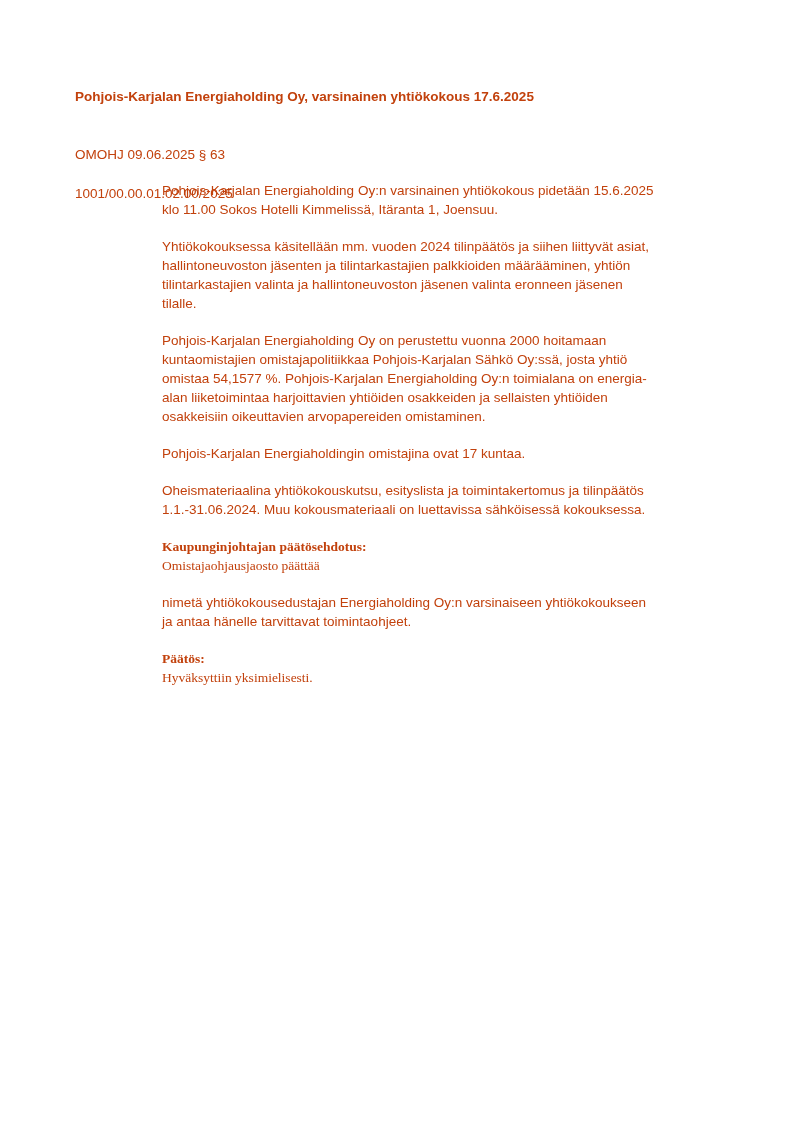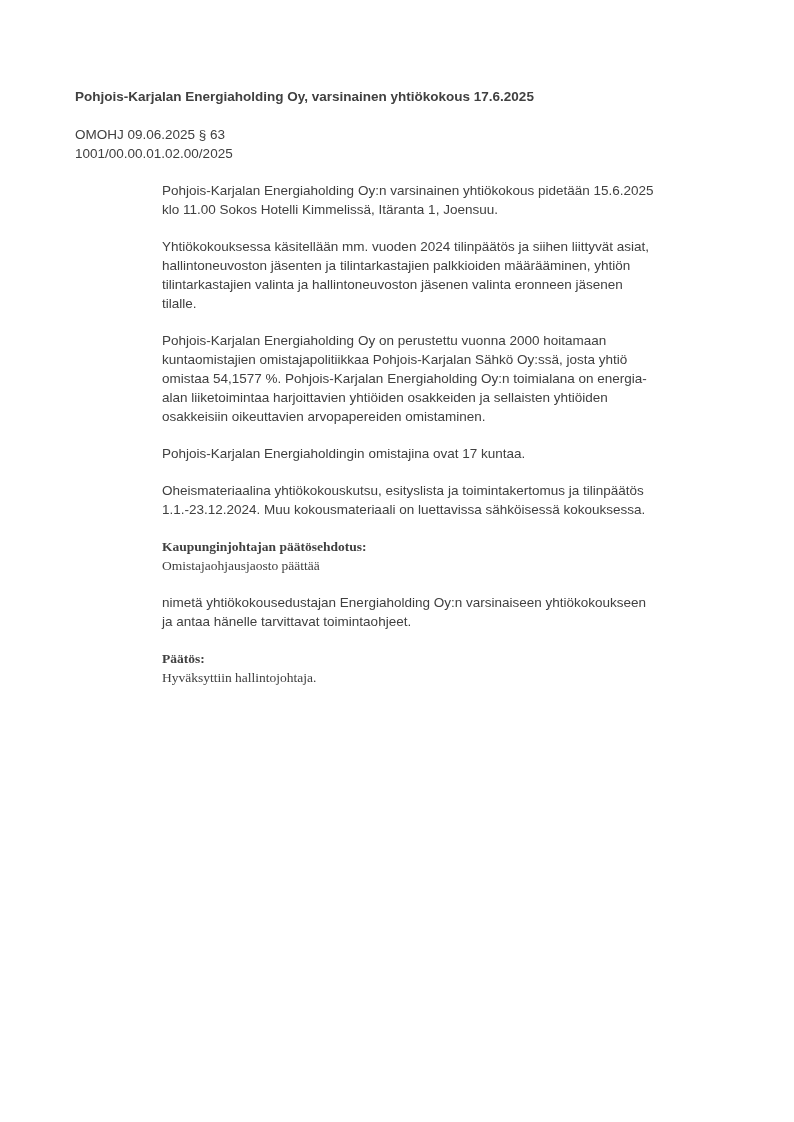--- a/index.html
+++ b/index.html
@@ -8,41 +8,42 @@
     background: #ffffff;
   }
   .page {
     position: relative;
     width: 794px;
     height: 1122px;
     background: #ffffff;
     font-family: "Liberation Sans", sans-serif;
     font-size: 13.5px;
     line-height: 19px;
-    color: #404040;
+    color: #c2410c;
     overflow: hidden;
     border-radius: 31px;
   }
   .doc-title {
     position: absolute;
     left: 75px;
     top: 87px;
     margin: 0;
     font-size: 13.5px;
     line-height: 19px;
     font-weight: bold;
     white-space: nowrap;
   }
   .ref-block {
     position: absolute;
     left: 75px;
     top: 125px;
   }
   .ref-line {
     white-space: nowrap;
+    margin-top: 20px;
   }
   .content {
     position: absolute;
     left: 162px;
     top: 181px;
     width: 590px;
   }
   .para {
     white-space: pre-line;
     margin: 0 0 18px 0;
@@ -84,32 +85,32 @@
     <div class="para">Pohjois-Karjalan Energiaholding Oy on perustettu vuonna 2000 hoitamaan
 kuntaomistajien omistajapolitiikkaa Pohjois-Karjalan Sähkö Oy:ssä, josta yhtiö
 omistaa 54,1577 %. Pohjois-Karjalan Energiaholding Oy:n toimialana on energia-
 alan liiketoimintaa harjoittavien yhtiöiden osakkeiden ja sellaisten yhtiöiden
 osakkeisiin oikeuttavien arvopapereiden omistaminen.</div>
 
     <div class="para">Pohjois-Karjalan Energiaholdingin omistajina ovat 17 kuntaa.</div>
 
 
     <div class="para">Oheismateriaalina yhtiökokouskutsu, esityslista ja toimintakertomus ja tilinpäätös
-1.1.-23.12.2024. Muu kokousmateriaali on luettavissa sähköisessä kokouksessa.</div>
+1.1.-31.06.2024. Muu kokousmateriaali on luettavissa sähköisessä kokouksessa.</div>
 
 
     <div class="section">
       <div class="section-heading">Kaupunginjohtajan päätösehdotus:</div>
       <div class="section-text">Omistajaohjausjaosto päättää</div>
     </div>
 
     <div class="para">nimetä yhtiökokousedustajan Energiaholding Oy:n varsinaiseen yhtiökokoukseen
 ja antaa hänelle tarvittavat toimintaohjeet.</div>
 
     <div class="section">
       <div class="section-heading">Päätös:</div>
-      <div class="section-text">Hyväksyttiin hallintojohtaja.</div>
+      <div class="section-text">Hyväksyttiin yksimielisesti.</div>
     </div>
 
 
   </div>
 
 </div>
 
 </body></html>

